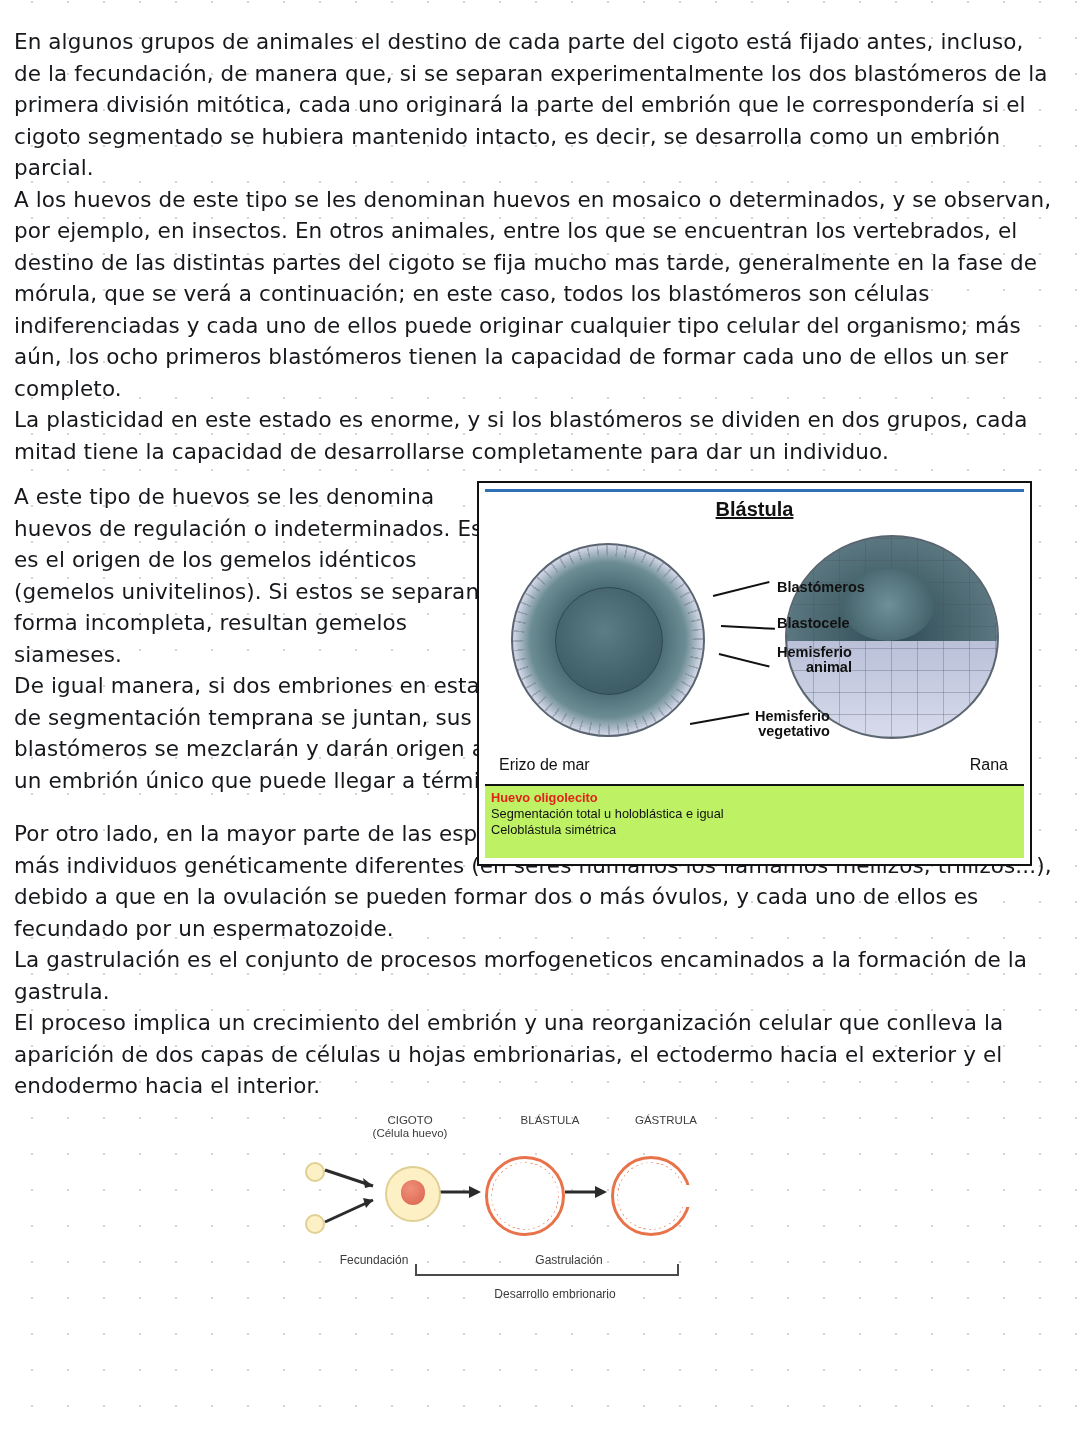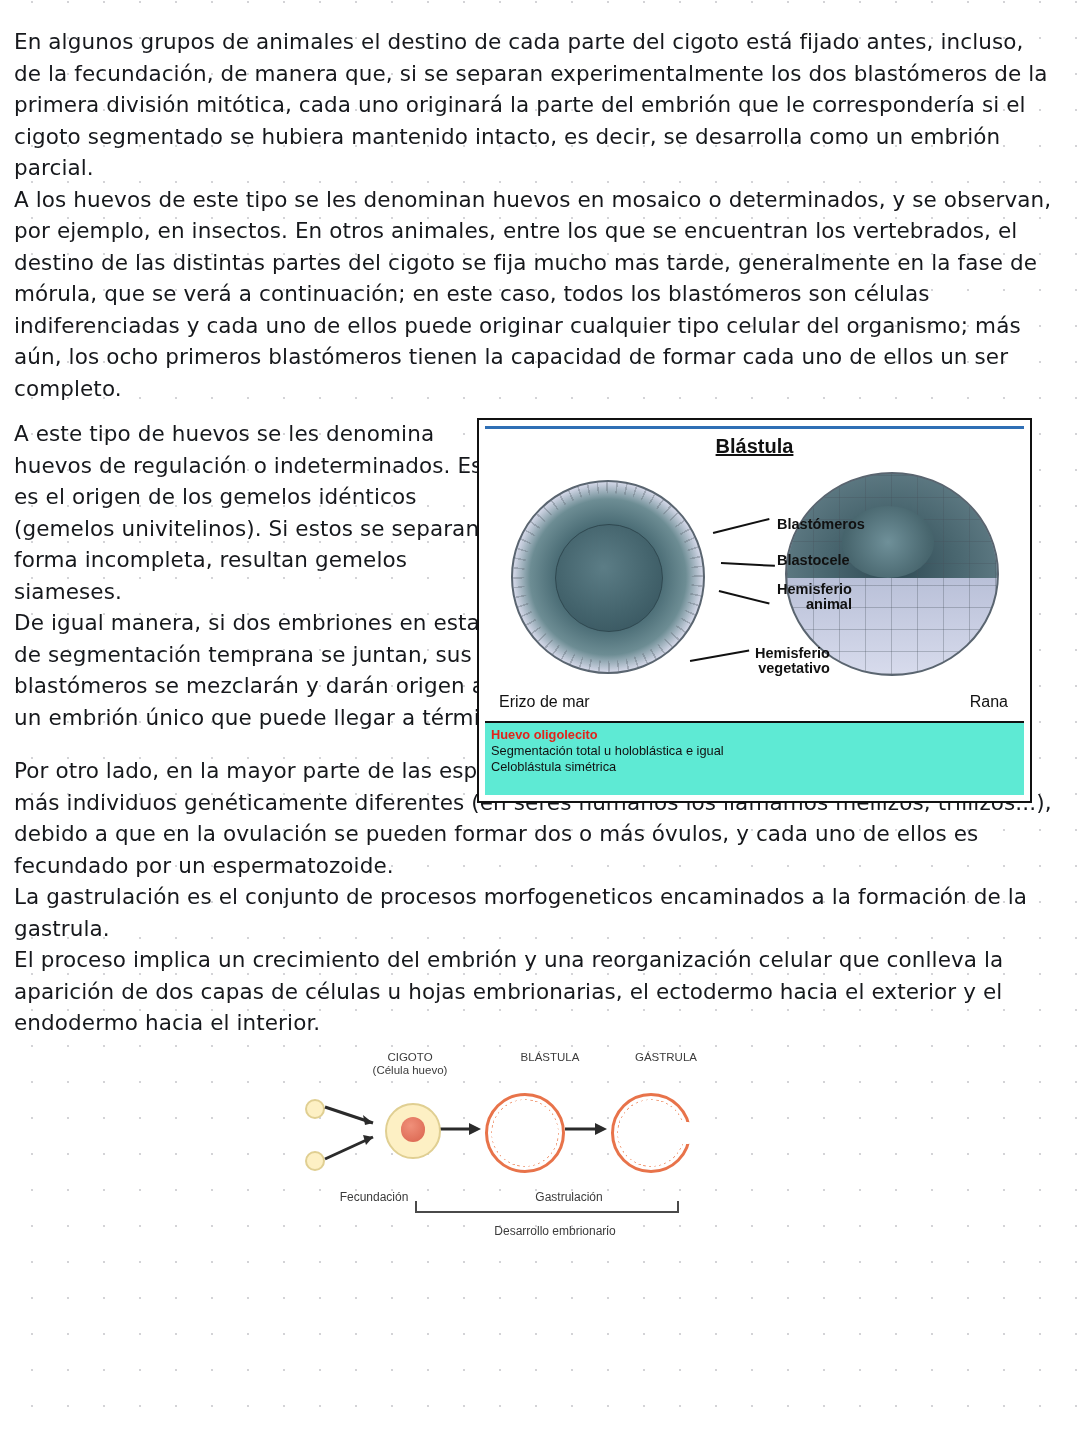--- a/index.html
+++ b/index.html
@@ -145,21 +145,21 @@
   .leader {
     position: absolute;
     height: 1.5px;
     background: #111;
     transform-origin: left center;
   }
   .caption-band {
     position: absolute;
     left: 6px; right: 6px; bottom: 6px; height: 74px;
     border-top: 2px solid #111;
-    background: #5eead4;
+    background: #bef264;
     box-sizing: border-box;
     padding-top: 22px;
   }
   .cap {
     position: absolute;
     font-family: "Liberation Sans", sans-serif;
     font-size: 12.8px;
     line-height: 16px;
     color: #111;
   }
@@ -245,20 +245,21 @@
 </style>
 </head>
 <body>
 
 <div class="page-bg"></div>
 
 <div class="page">
 
   <p class="hand para">En algunos grupos de animales el destino de cada parte del cigoto está fijado antes, incluso, de la fecundación, de manera que, si se separan experimentalmente los dos blastómeros de la primera división mitótica, cada uno originará la parte del embrión que le correspondería si el cigoto segmentado se hubiera mantenido intacto, es decir, se desarrolla como un embrión parcial.</p>
   <p class="hand para">A los huevos de este tipo se les denominan huevos en mosaico o determinados, y se observan, por ejemplo, en insectos. En otros animales, entre los que se encuentran los vertebrados, el destino de las distintas partes del cigoto se fija mucho mas tarde, generalmente en la fase de mórula, que se verá a continuación; en este caso, todos los blastómeros son células indiferenciadas y cada uno de ellos puede originar cualquier tipo celular del organismo; más aún, los ocho primeros blastómeros tienen la capacidad de formar cada uno de ellos un ser completo.</p>
+  <p class="hand para">La plasticidad en este estado es enorme, y si los blastómeros se dividen en dos grupos, cada mitad tiene la capacidad de desarrollarse completamente para dar un individuo.</p>
 
   <div style="height:14px"></div>
 
   <div class="wrap-block">
 
     <div class="left-col">
       <p class="hand para">A este tipo de huevos se les denomina huevos de regulación o indeterminados. Este es el origen de los gemelos idénticos (gemelos univitelinos). Si estos se separan de forma incompleta, resultan gemelos siameses.</p>
       <p class="hand para">De igual manera, si dos embriones en estado de segmentación temprana se juntan, sus blastómeros se mezclarán y darán origen a un embrión único que puede llegar a término.</p>
     </div>
 

